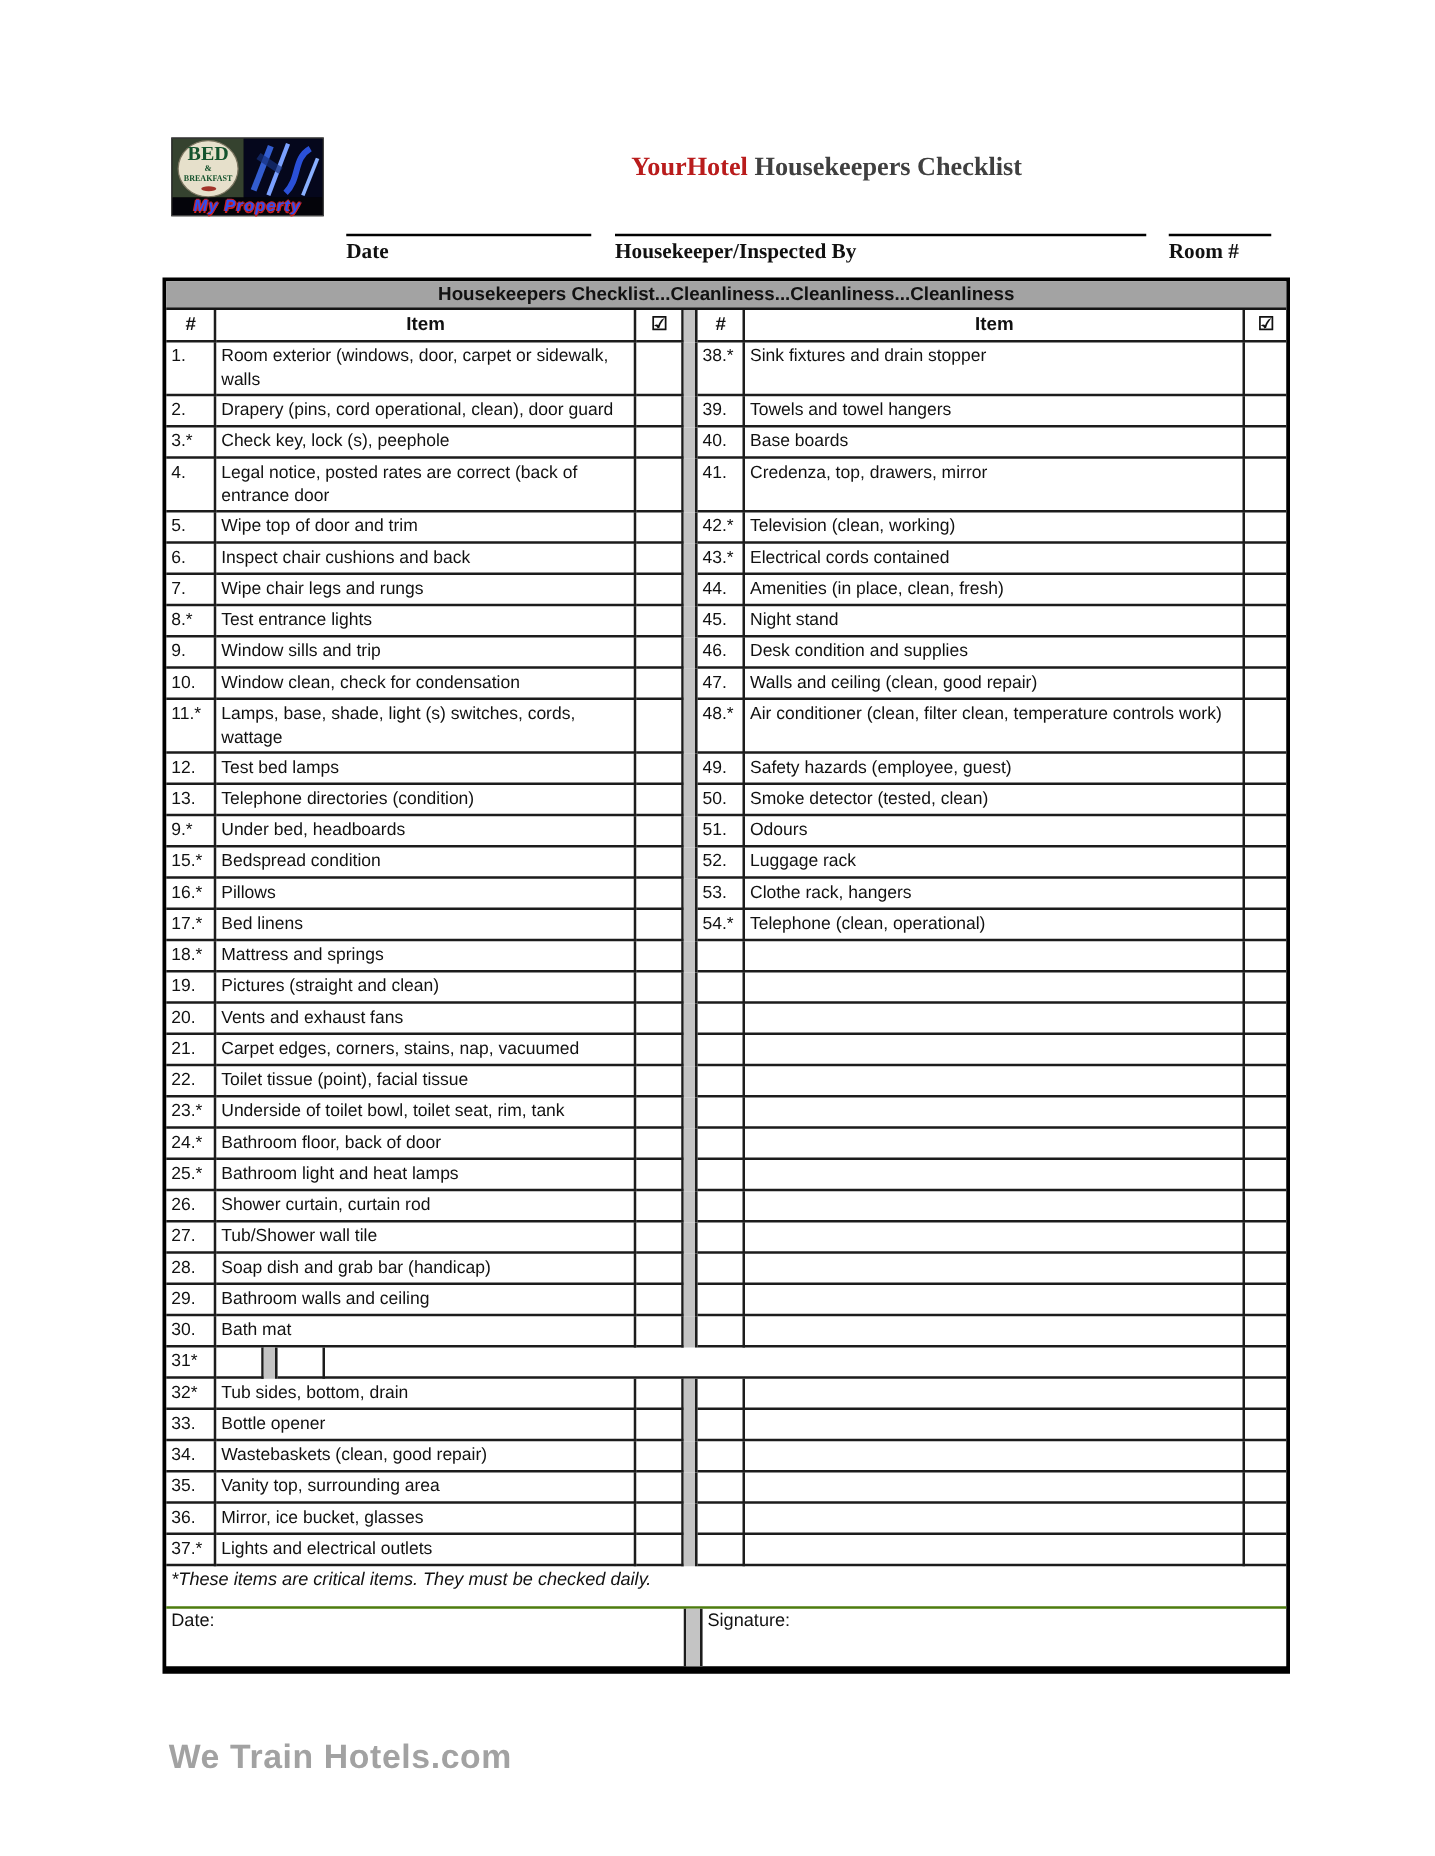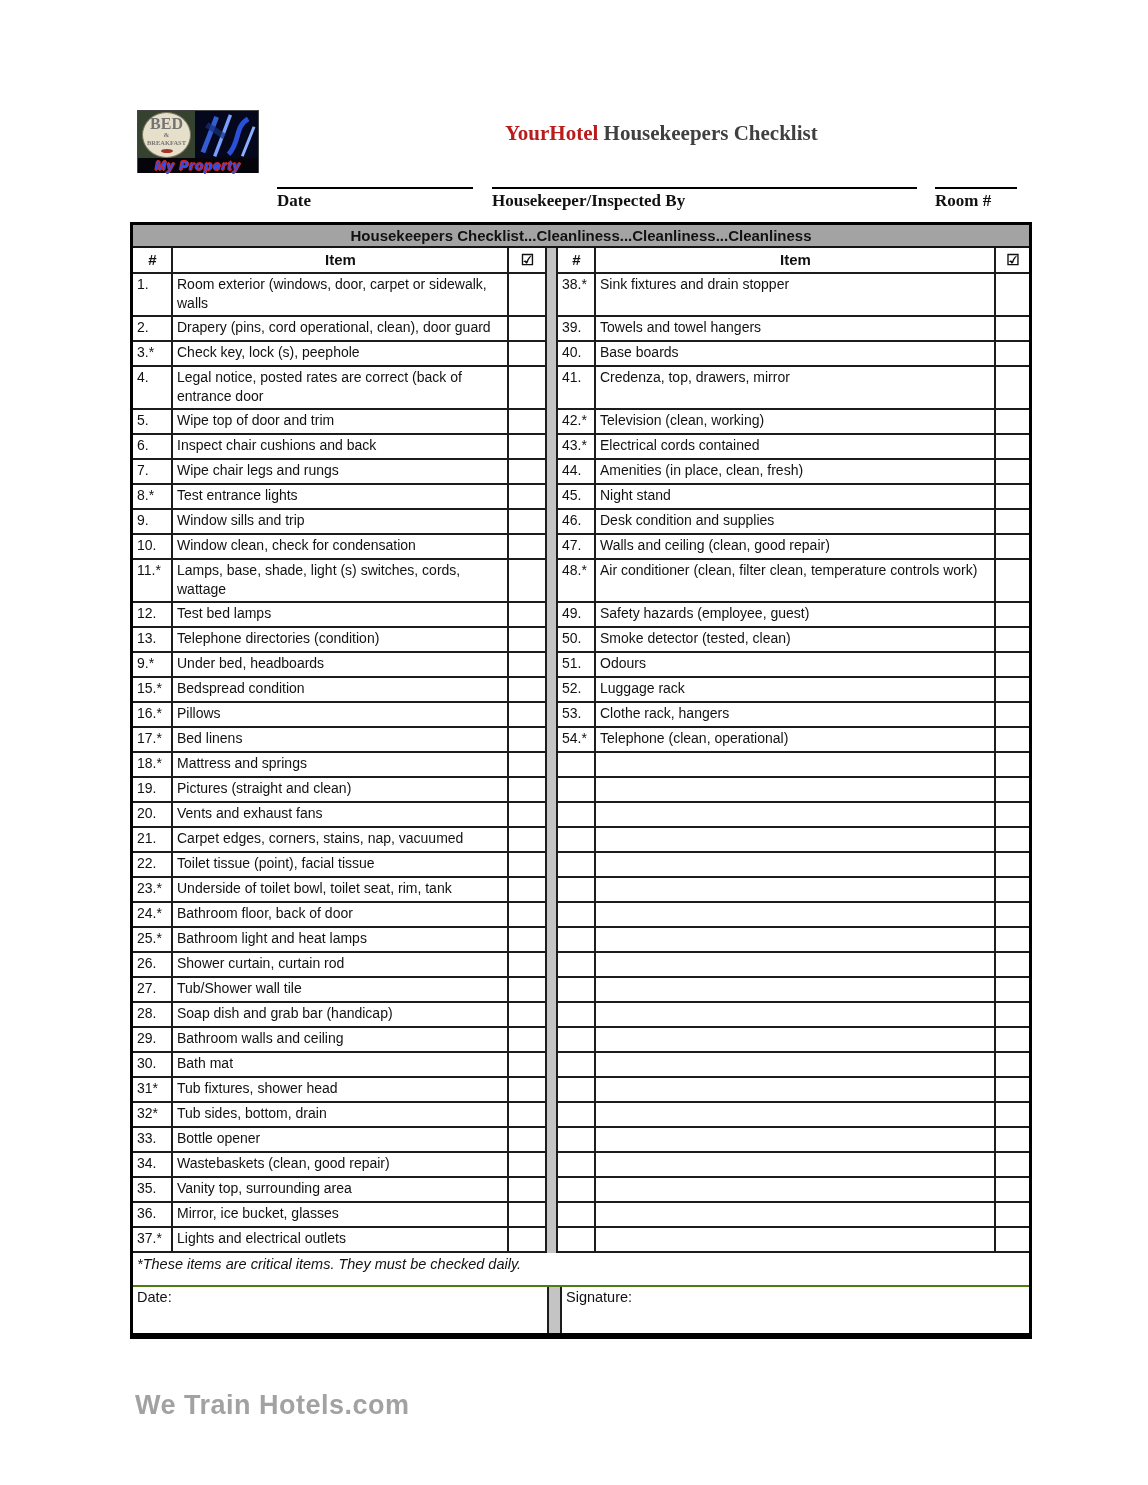--- a/index.html
+++ b/index.html
@@ -14,21 +14,21 @@
     background:#000; display:flex; flex-direction:column;
     border:1px solid #444; box-sizing:border-box;
   }
   .logo-top { flex:1; display:flex; }
   .logo-bb {
     width:57px; background:#35422f; display:flex;
     align-items:center; justify-content:center;
   }
   .logo-circle {
     width:47px; height:44px; background:#e6e0cb; border-radius:50%;
-    border:1px solid #7a7460; text-align:center; color:#737373;
+    border:1px solid #7a7460; text-align:center; color:#14532d;
     font-family:"Liberation Serif", serif; font-weight:bold;
     display:flex; flex-direction:column; justify-content:center; line-height:1;
   }
   .bb-amp { font-size:7px; margin:0px 0 1px; }
   .bb2 { font-size:7px; transform:scaleX(0.92); }
   .bb-dot { width:12px; height:4px; background:#a23329; border-radius:50%; margin:2px auto 0; }
   .logo-neon { flex:1; background:#05071c; overflow:hidden; }
   .logo-neon svg { display:block; width:100%; height:100%; }
   .logo-band {
     height:15px; background:#04040a; text-align:center; line-height:14px;
@@ -425,21 +425,20 @@
         <div class="c num">30.</div>
         <div class="c item">Bath mat</div>
         <div class="c chk"></div>
         <div class="c gap"></div>
         <div class="c numr"></div>
         <div class="c itemr"></div>
         <div class="c chkr"></div>
       </div>
       <div class="trow">
         <div class="c num">31*</div>
-        <div class="c item">Tub fixtures, shower head</div>
         <div class="c chk"></div>
         <div class="c gap"></div>
         <div class="c numr"></div>
         <div class="c itemr"></div>
         <div class="c chkr"></div>
       </div>
       <div class="trow">
         <div class="c num">32*</div>
         <div class="c item">Tub sides, bottom, drain</div>
         <div class="c chk"></div>

